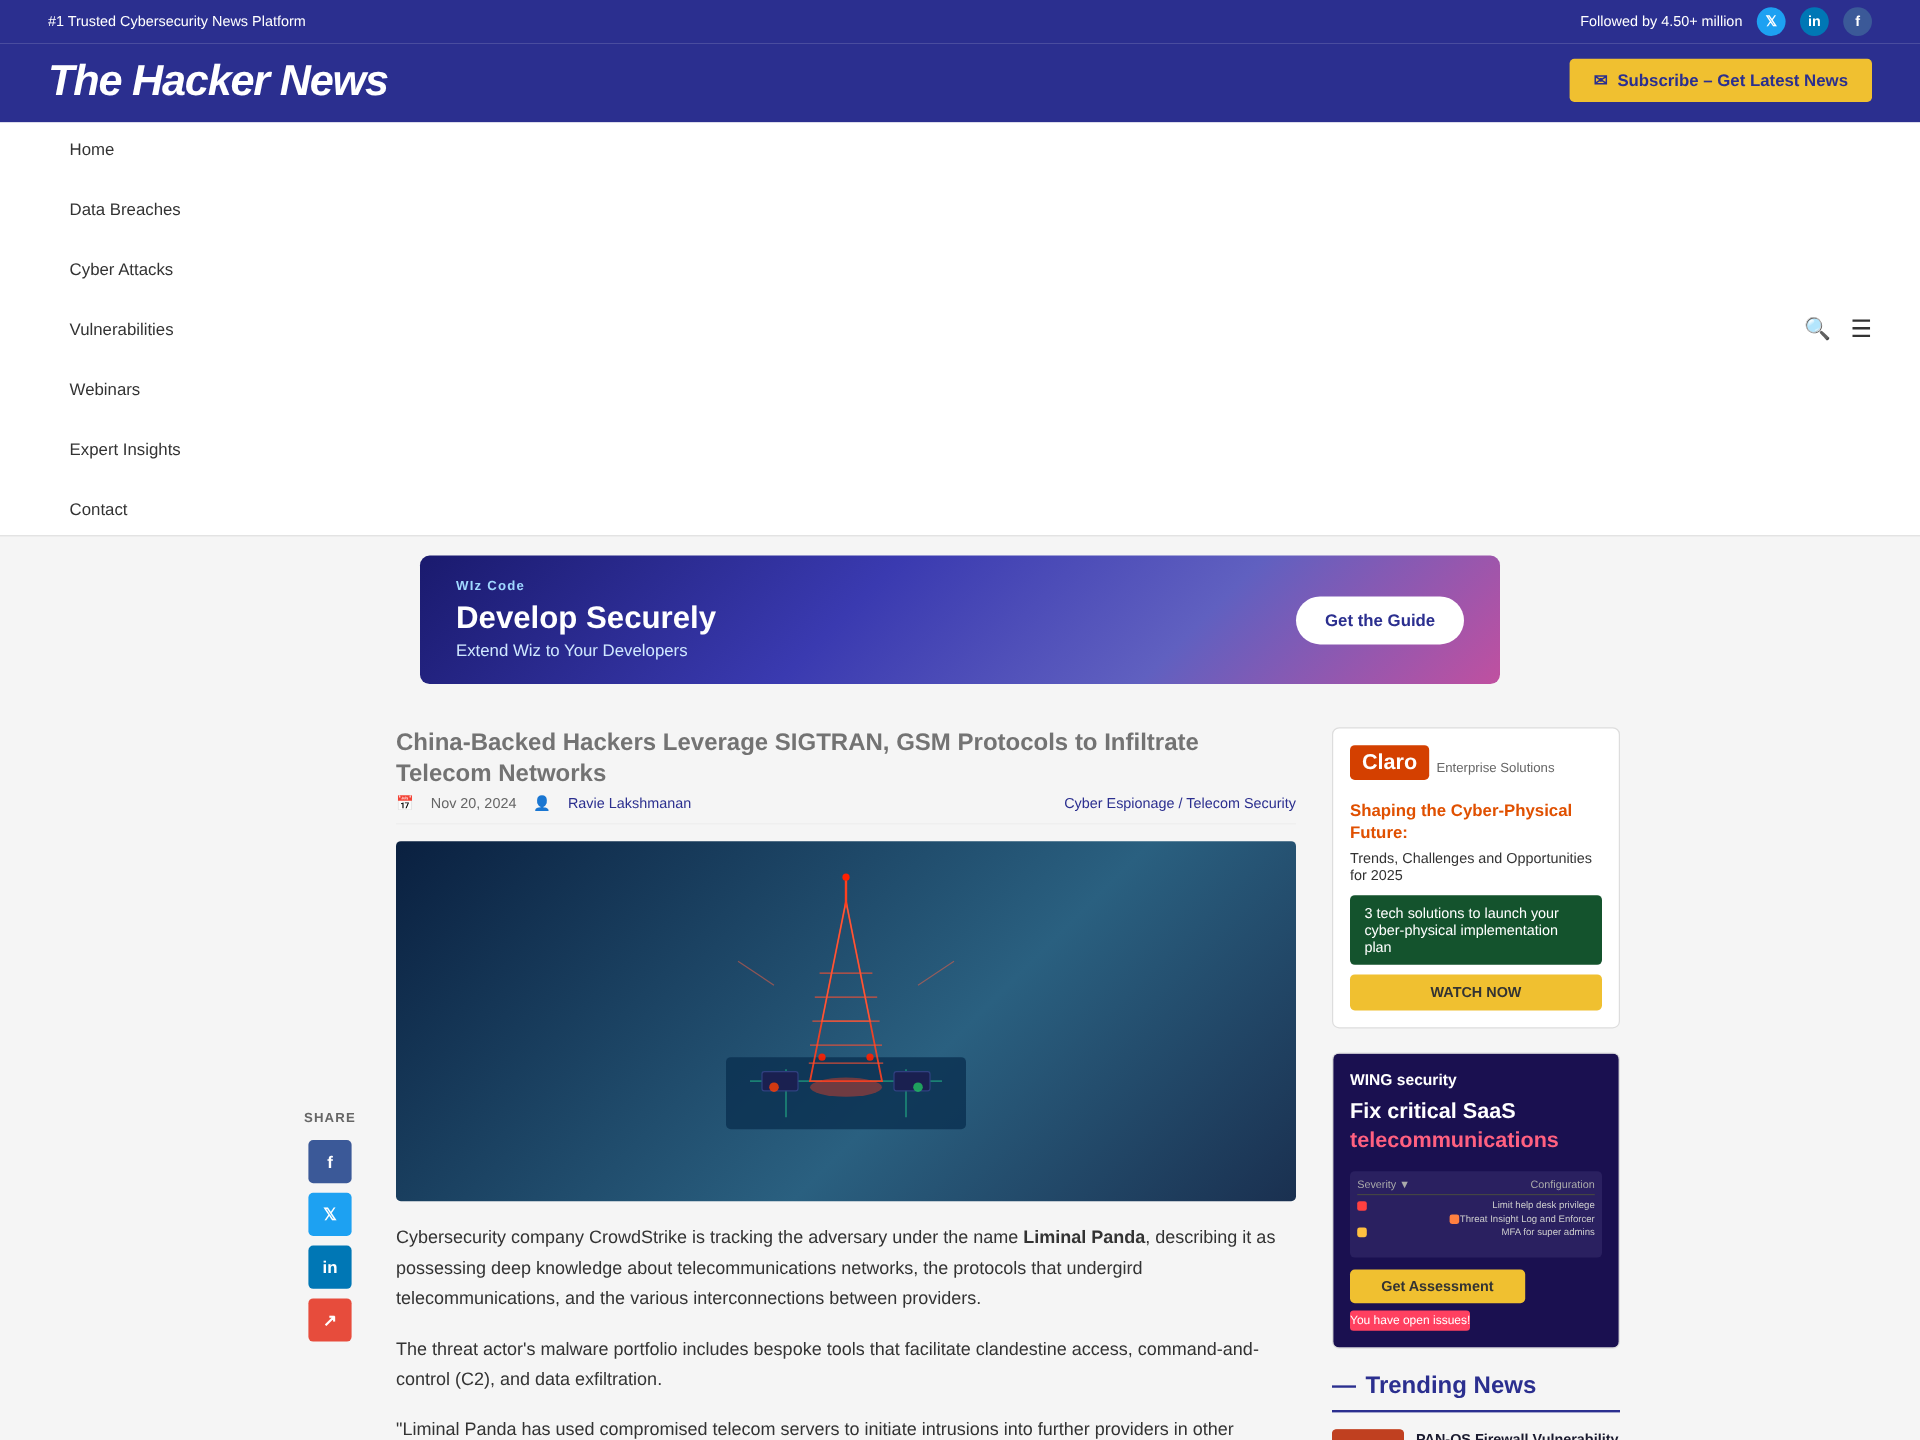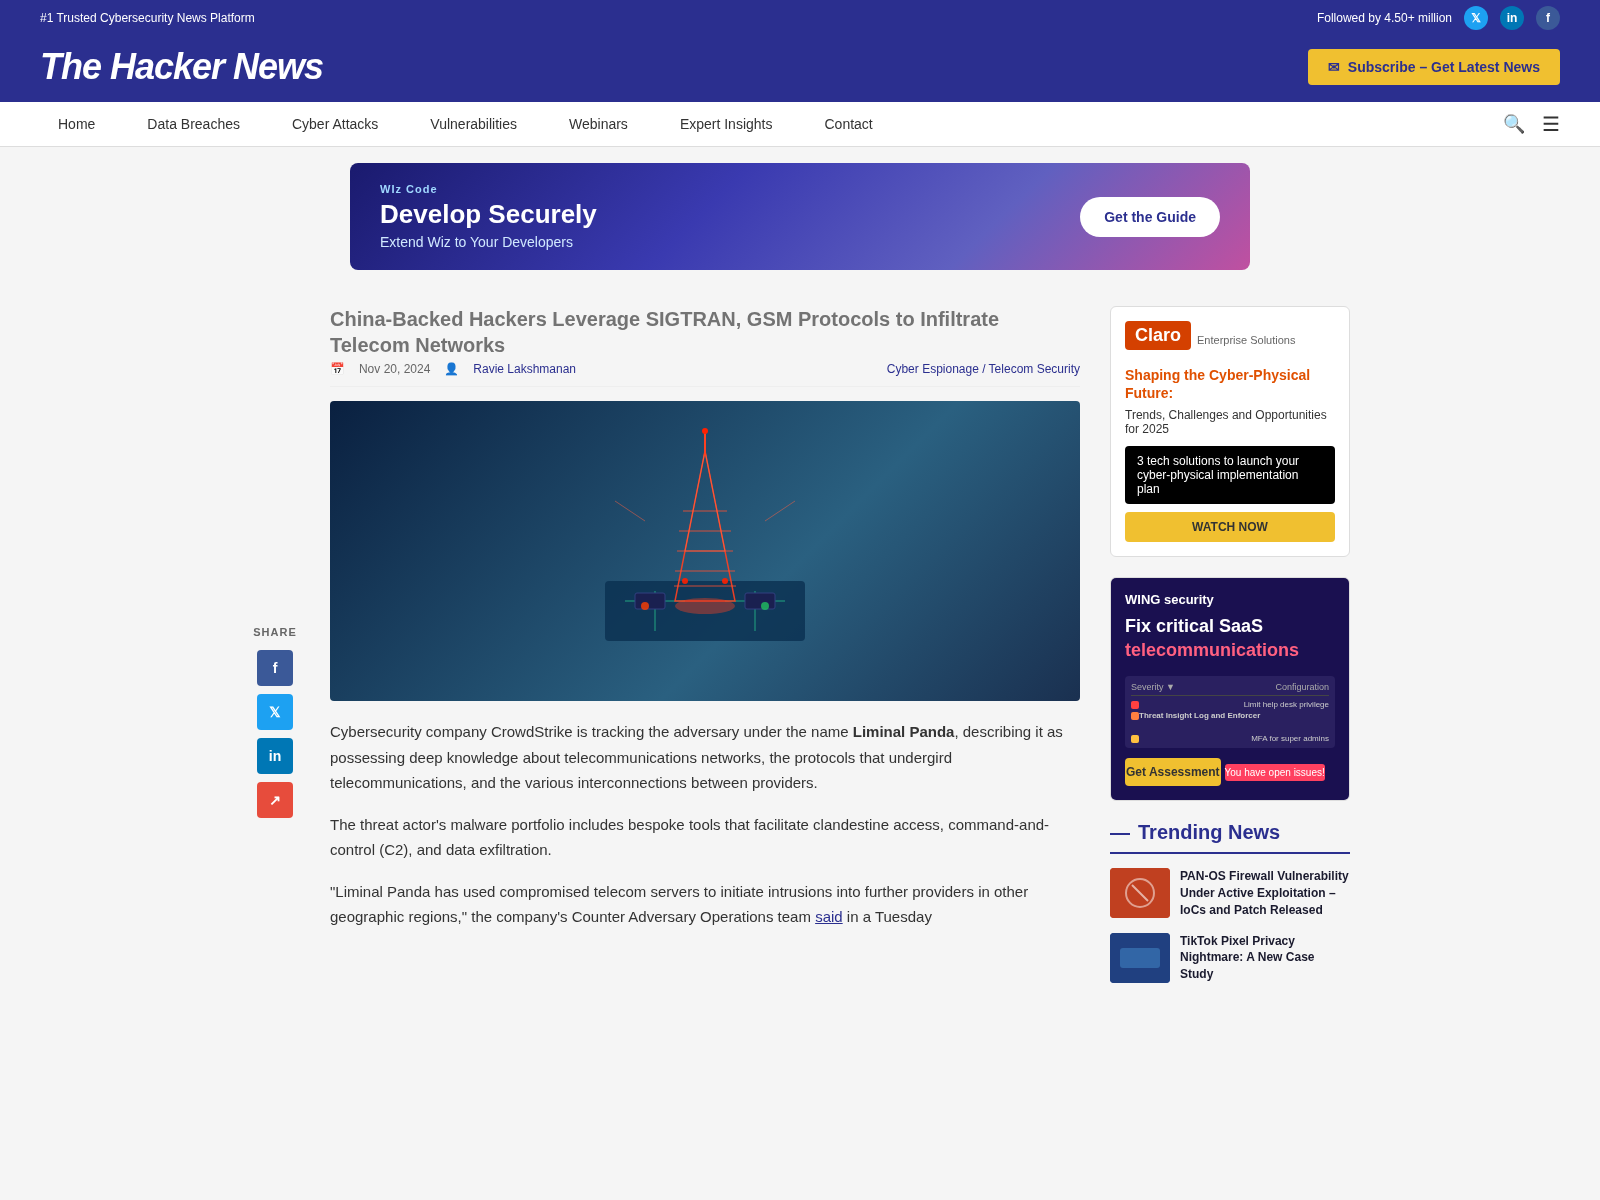--- a/index.html
+++ b/index.html
@@ -58,21 +58,21 @@
 
     
     .nav {
       background: #fff;
       border-bottom: 1px solid #ddd;
       padding: 0 40px;
       display: flex;
       align-items: center;
       justify-content: space-between;
     }
-    .nav-links { display: flex; gap: 16px; }
+    .nav-links { display: flex; gap: 6px; flex-direction: column; }
     .nav-link {
       padding: 14px 18px;
       font-size: 14px;
       color: #333;
       text-decoration: none;
       cursor: pointer;
       display: block;
     }
     .nav-icons { display: flex; align-items: center; gap: 16px; }
 
@@ -207,21 +207,21 @@
       font-weight: 900;
       padding: 4px 10px;
       border-radius: 4px;
       display: inline-block;
       margin-bottom: 8px;
     }
     .claro-subtitle { font-size: 11px; color: #666; }
     .claro-title { font-size: 14px; font-weight: bold; color: #e05000; line-height: 1.3; margin-bottom: 6px; }
     .claro-body { font-size: 12px; color: #333; margin-bottom: 10px; }
     .claro-cta {
-      background: #000000;
+      background: #14532d;
       color: #fff;
       padding: 8px 12px;
       border-radius: 4px;
       font-size: 12px;
       margin-bottom: 8px;
     }
     .claro-watch {
       background: #f0c030;
       color: #333;
       border: none;
@@ -243,21 +243,21 @@
       background: #2a2060;
       border-radius: 4px;
       height: 72px;
       margin: 10px 0;
       position: relative;
     }
     .wing-cta {
       background: #f0c030;
       color: #333;
       border: none;
-      padding: 7px 1px;
+      padding: 7px 26px;
       font-size: 12px;
       font-weight: bold;
       border-radius: 4px;
       cursor: pointer;
     }
     .wing-issues {
       background: #ff4060;
       color: #fff;
       font-size: 10px;
       padding: 3px 0;
@@ -446,21 +446,21 @@
           <div style="padding:6px;">
             <div style="display:flex;justify-content:space-between;margin-bottom:3px;">
               <span style="color:#aaa;font-size:9px;">Severity ▼</span>
               <span style="color:#aaa;font-size:9px;">Configuration</span>
             </div>
             <div style="height:1px;background:#444;margin-bottom:4px;"></div>
             <div style="display:flex;justify-content:space-between;margin-bottom:2px;">
               <div style="width:8px;height:8px;background:#ff4040;border-radius:2px;margin-top:1px;"></div>
               <span style="color:#ccc;font-size:8px;">Limit help desk privilege</span>
             </div>
-            <div style="display:flex;justify-content:flex-start;margin-bottom:14px;font-weight:bold;">
+            <div style="display:flex;justify-content:flex-end;margin-bottom:2px;">
               <div style="width:8px;height:8px;background:#ff8040;border-radius:2px;margin-top:1px;"></div>
               <span style="color:#ccc;font-size:8px;">Threat Insight Log and Enforcer</span>
             </div>
             <div style="display:flex;justify-content:space-between;">
               <div style="width:8px;height:8px;background:#ffc040;border-radius:2px;margin-top:1px;"></div>
               <span style="color:#ccc;font-size:8px;">MFA for super admins</span>
             </div>
           </div>
         </div>
         <button class="wing-cta">Get Assessment</button>

